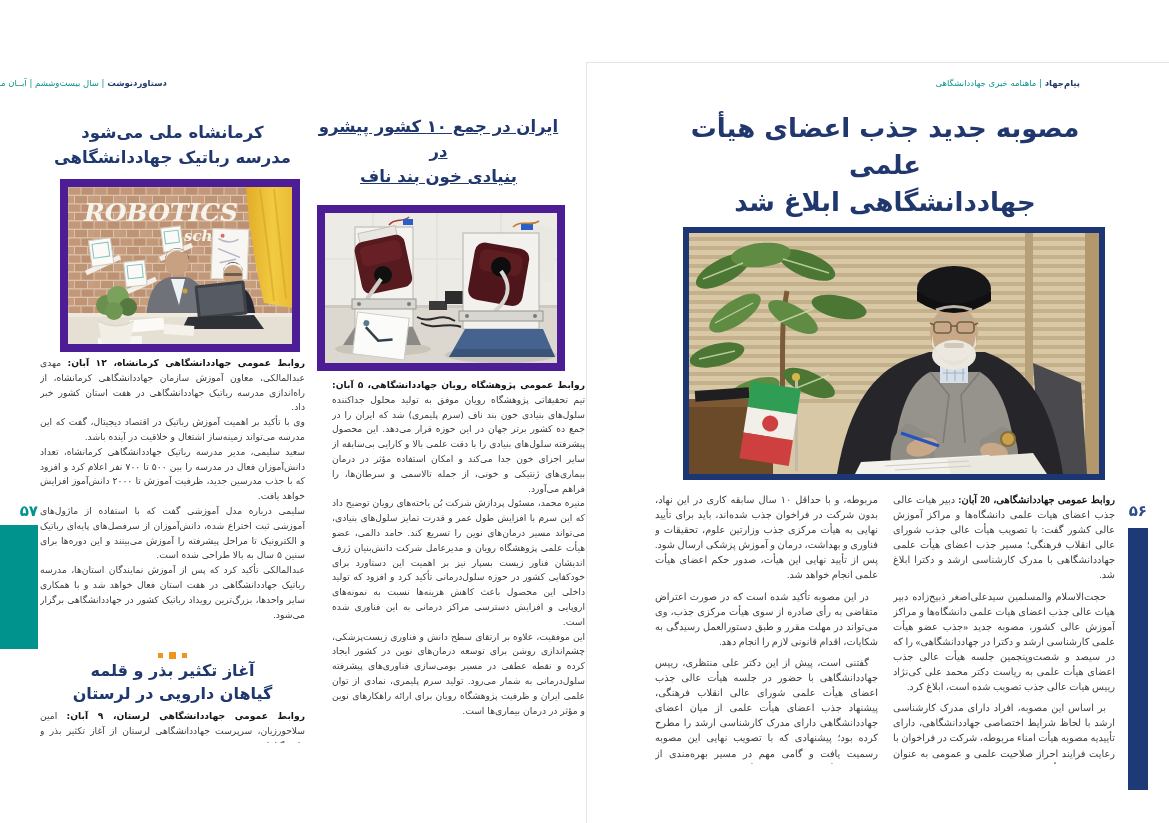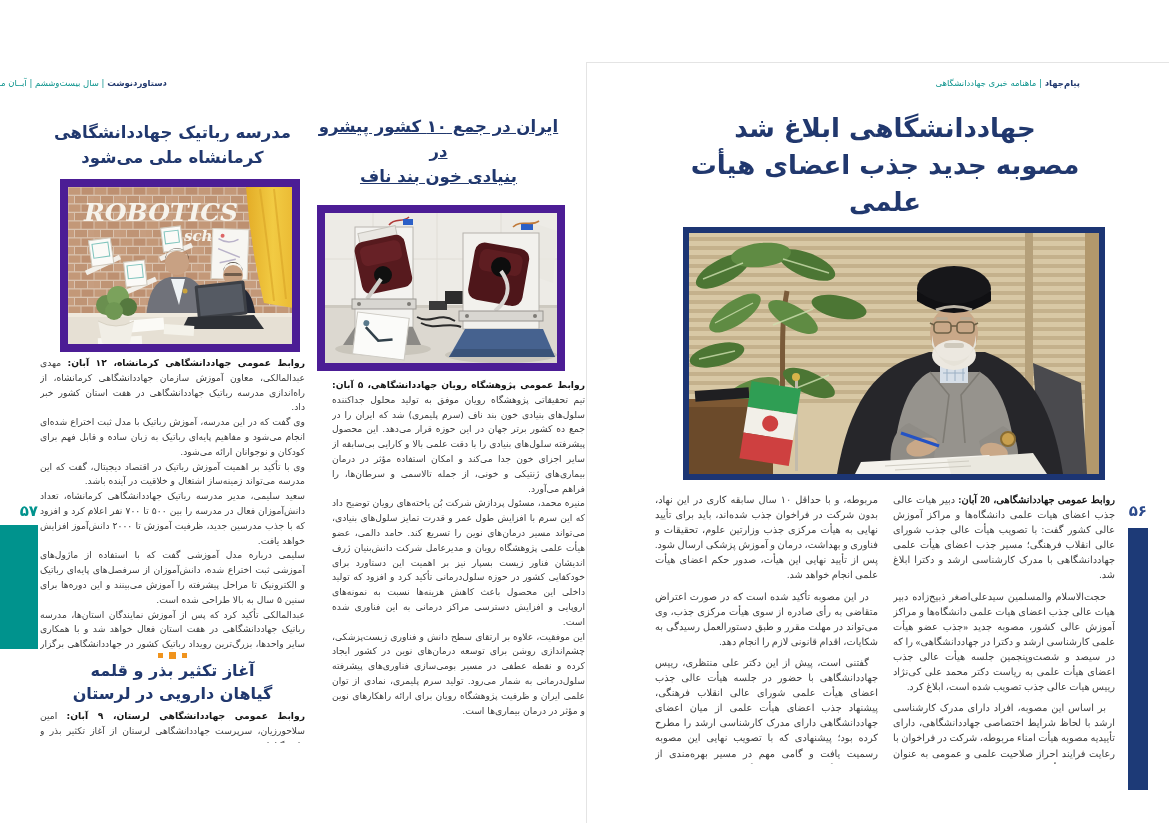--- a/index.html
+++ b/index.html
@@ -63,22 +63,22 @@
   <div class="abs hair-h"></div>
 
   <div>
 
     <div class="abs rtl nowrap folio-header" style="left:25px; top:78px; width:142px;">
       <span class="brand">دستاوردنوشت</span>
       <span>| سال بیست‌وششم | آبــان مــاه ۱۴۰۴ | شماره ۲۱۴</span>
     </div>
 
     <div class="abs rtl headline hl-left" style="left:40px; top:120px; width:265px;">
+      <div>کرمانشاه ملی می‌شود</div>
       <div>مدرسه رباتیک جهاددانشگاهی</div>
-      <div>کرمانشاه ملی می‌شود</div>
     </div>
 
     <div class="abs photo" style="left:60px; top:179px; width:240px; height:173px;">
       <svg width="232" height="165" viewBox="0 0 232 165">
         <defs>
           <pattern id="brick" width="26" height="17" patternUnits="userSpaceOnUse">
             <rect width="26" height="17" fill="#d9c2ae"></rect>
             <rect x="0.5" y="0.5" width="12" height="7.2" fill="#c39878"></rect>
             <rect x="13.5" y="0.5" width="12" height="7.2" fill="#bd9071"></rect>
             <rect x="-6" y="9" width="12" height="7.2" fill="#c69c7d"></rect>
@@ -162,21 +162,20 @@
           <circle cx="60" cy="120" r="9" fill="#55793f"></circle>
             <circle cx="46" cy="124" r="9" fill="#6f9753"></circle>
           <path d="M30 134 q18 10 36 0 l-4 22 q-14 7 -28 0 Z" fill="#f1eee6"></path>
           <path d="M30 134 q18 10 36 0" stroke="#d8d2c4" fill="none"></path>
         </g>
       </svg>
     </div>
 
     <div class="abs body-col body-left" style="left:40px; top:356px; width:265px; height:296px;">
       <p><span class="lead">روابط عمومی جهاددانشگاهی کرمانشاه، ۱۲ آبان:</span> <span>مهدی عبدالمالکی، معاون آموزش سازمان جهاددانشگاهی کرمانشاه، از راه‌اندازی مدرسه رباتیک جهاددانشگاهی در هفت استان کشور خبر داد.</span></p>
-      <p>وی گفت که در این مدرسه، آموزش رباتیک با مدل ثبت اختراع شده‌ای انجام می‌شود و مفاهیم پایه‌ای رباتیک به زبان ساده و قابل فهم برای کودکان و نوجوانان ارائه می‌شود.</p>
       <p>وی با تأکید بر اهمیت آموزش رباتیک در اقتصاد دیجیتال، گفت که این مدرسه می‌تواند زمینه‌ساز اشتغال و خلاقیت در آینده باشد.</p>
       <p>سعید سلیمی، مدیر مدرسه رباتیک جهاددانشگاهی کرمانشاه، تعداد دانش‌آموزان فعال در مدرسه را بین ۵۰۰ تا ۷۰۰ نفر اعلام کرد و افزود که با جذب مدرسین جدید، ظرفیت آموزش تا ۲۰۰۰ دانش‌آموز افزایش خواهد یافت.</p>
       <p>سلیمی درباره مدل آموزشی گفت که با استفاده از ماژول‌های آموزشی ثبت اختراع شده، دانش‌آموزان از سرفصل‌های پایه‌ای رباتیک و الکترونیک تا مراحل پیشرفته را آموزش می‌بینند و این دوره‌ها برای سنین ۵ سال به بالا طراحی شده است.</p>
       <p>عبدالمالکی تأکید کرد که پس از آموزش نمایندگان استان‌ها، مدرسه رباتیک جهاددانشگاهی در هفت استان فعال خواهد شد و با همکاری سایر واحدها، بزرگ‌ترین رویداد رباتیک کشور در جهاددانشگاهی برگزار می‌شود.</p>
     </div>
 
     <div class="abs dots" style="left:40px; top:645px; width:265px;">
       <i class="d-s"></i><i class="d-m"></i><i class="d-s"></i>
     </div>
 
@@ -266,22 +265,22 @@
   </div>
 
   <div>
 
     <div class="abs rtl nowrap folio-header" style="left:880px; top:78px; width:200px; text-align:right;">
       <span class="brand">پیام‌جهاد</span>
       <span>| ماهنامه خبری جهاددانشگاهی</span>
     </div>
 
     <div class="abs rtl headline hl-main" style="left:655px; top:110px; width:460px;">
+      <div>مصوبه جدید جذب اعضای هیأت علمی</div>
       <div>جهاددانشگاهی ابلاغ شد</div>
-      <div>مصوبه جدید جذب اعضای هیأت علمی</div>
     </div>
 
     <div class="abs photo photo-navy" style="left:683px; top:227px; width:422px; height:253px;">
       <svg width="410" height="241" viewBox="0 0 410 241">
         <rect width="410" height="241" fill="#d8c8a5"></rect>
         <g>
           <g fill="#c4b18c">
             <rect y="4" width="410" height="4"></rect>
               <rect y="13" width="410" height="4"></rect>
               <rect y="22" width="410" height="4"></rect>

